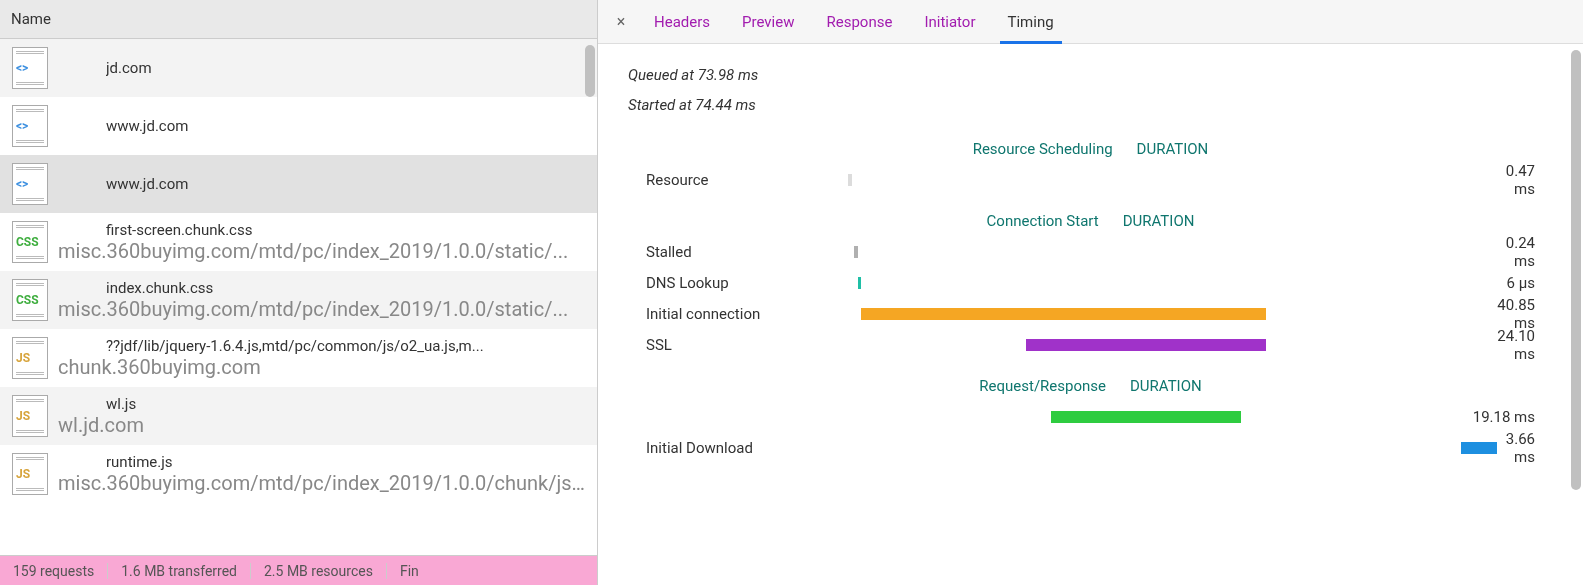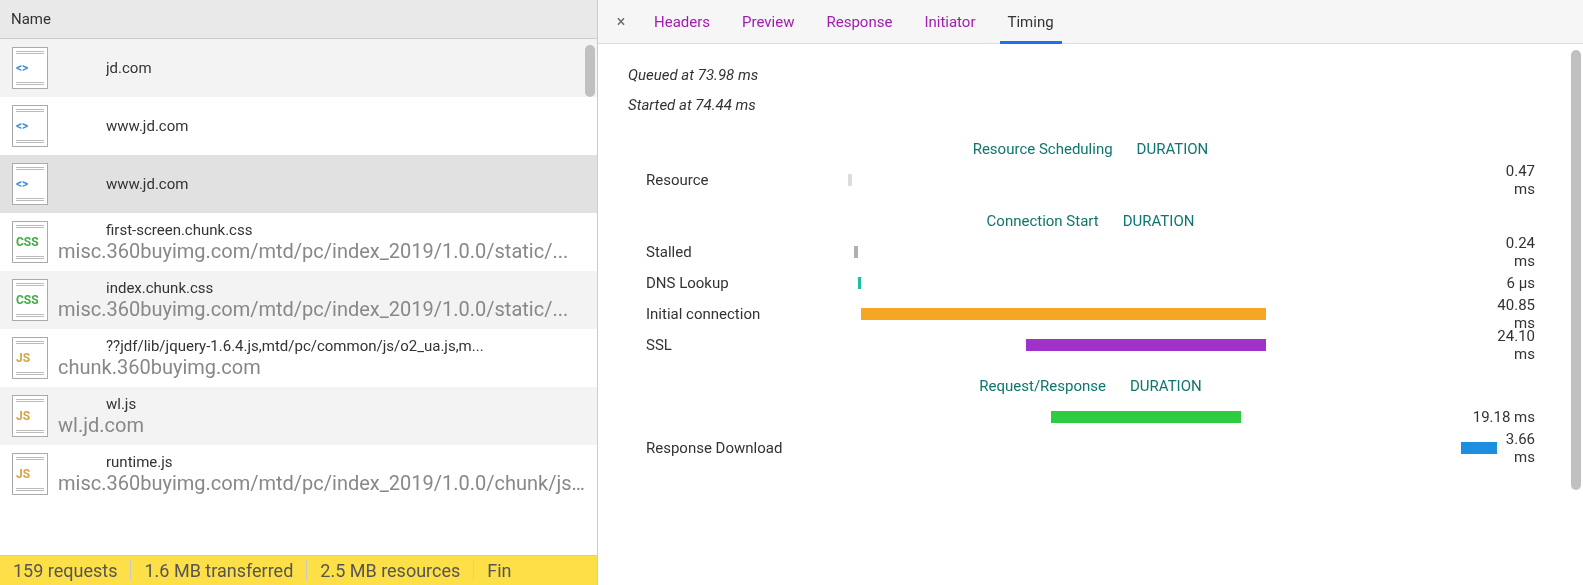--- a/index.html
+++ b/index.html
@@ -80,24 +80,24 @@
   font-weight: bold; font-size: 12px; line-height: 1;
 }
 .badge-doc { color: #3b8fe0; }
 .badge-css { color: #3fae3f; font-size: 11px;}
 .badge-js  { color: #d7a43c; font-size: 11px;}
 .req-text { flex: 1; min-width: 0; }
 .req-title { color: #333; white-space: nowrap; overflow: hidden; text-overflow: ellipsis; margin-left: 48px; }
 .req-sub { color: #888; font-size: 20px; white-space: nowrap; overflow: hidden; text-overflow: ellipsis; }
 .status-bar {
   border-top: 1px solid #ccc;
-  background: #fde047;
-  display: flex;
-  align-items: center;
-  font-size: 18px;
+  background: #f9a8d4;
+  display: flex;
+  align-items: center;
+  font-size: 14px;
   color: #555;
   height: 30px;
   white-space: nowrap;
   overflow: hidden;
 }
 .status-bar span { padding: 0 13px; border-right: 1px solid #ccc; }
 
 .right {
   flex: 1;
   display: flex;
@@ -358,21 +358,21 @@
             <span>Request/Response</span>
             <span>DURATION</span>
           </div>
           <div class="row">
             <div class="chart">
               <div class="bar" style="left: 423px; width: 190px; background: rgb(46, 204, 64);"></div>
             </div>
             <div class="dur">19.18 ms</div>
           </div>
           <div class="row">
-            <div class="lbl">Response Download</div>
+            <div class="lbl">Initial Download</div>
             <div class="chart">
               <div class="bar" style="left: 613px; width: 36px; background: rgb(29, 143, 224);"></div>
             </div>
             <div class="dur">3.66 ms</div>
           </div>
         </div>
       </div>
   </div>
   <div class="right-scrollbar"></div>
 </div>

